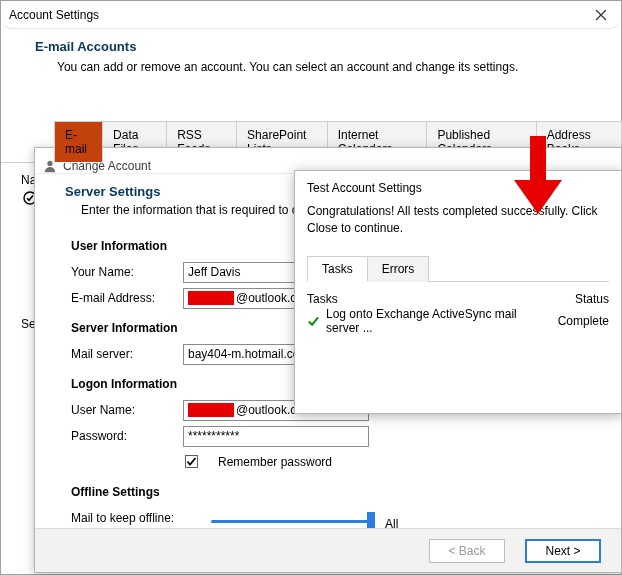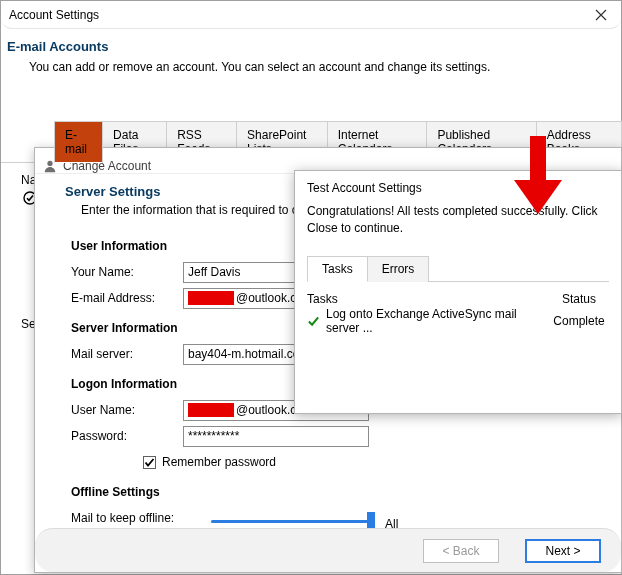--- a/index.html
+++ b/index.html
@@ -36,21 +36,21 @@
     border-radius:11px;
   }
   .as-title { padding-left: 8px; }
   .as-close {
     width: 40px; height: 28px;
     display:flex; align-items:center; justify-content:center;
     cursor: pointer;
   }
   .as-close svg { width:12px; height:12px; }
   .as-header {
-    padding: 10px 22px 18px 6px;
+    padding: 10px 22px 18px 34px;
   }
   .as-h1 {
     margin: 0 0 6px 0;
     font-size: 13px;
     font-weight: bold;
     color: #0a3b61;
   }
   .as-subtitle { padding-left: 22px; color: #000; }
 
   .as-tabbar {
@@ -158,25 +158,25 @@
   .redacted {
     display:inline-block;
     height:14px;
     width:46px;
     background:#e70000;
     margin-right:2px;
     flex:none;
   }
 
   .ca-remember {
-    margin-left:72px;
+    margin-left:114px;
     margin-top:6px;
     display:flex;
-    align-items:flex-end;
-    gap:6px;
+    align-items:flex-start;
+    gap:20px;
   }
   .ca-remember .box {
     width:13px;height:13px;border:1px solid #5f5f5f;background:#fff;
     display:flex;align-items:center;justify-content:center;
   }
   .ca-remember .box svg { width:11px;height:11px; }
 
   .ca-slider-wrap { display:flex; align-items:flex-end; gap:10px; margin-top:6px;}
   .ca-slider {
     width:164px;height:20px;position:relative;
@@ -196,23 +196,22 @@
 
   .ca-footer {
     position:absolute;
     left:0; right:0; bottom:0;
     height:44px;
     background:#f2f2f2;
     border-top:1px solid #dcdcdc;
     display:flex;
     justify-content:flex-end;
     align-items:center;
-    gap:26px;
+    gap:20px;
     padding-right:20px;
-    border-radius:18px;
   }
   .btn {
     min-width:76px;
     height:24px;
     border:1px solid #bfbfbf;
     background:#fff;
     font-size:12px;
     font-family:inherit;
     display:flex;align-items:center;justify-content:center;
   }
@@ -251,21 +250,21 @@
     font-size:12px;
   }
   .tas-tab.selected { background:#fff; border-bottom:1px solid #fff; z-index:2;}
   .tas-table {
     margin:6px 12px;
     border:none;
     font-size:12px;
   }
   .tas-row { display:flex; height:22px; align-items:center; }
   .tas-col-task { flex:1; display:flex; align-items:center; gap:6px;}
-  .tas-col-status { width:60px; text-align:center; }
+  .tas-col-status { width:60px; text-align:right; }
 
   
   .red-arrow {
     position:absolute;
     left:510px;
     top:136px;
     width:56px;
     height:80px;
     pointer-events:none;
   }

